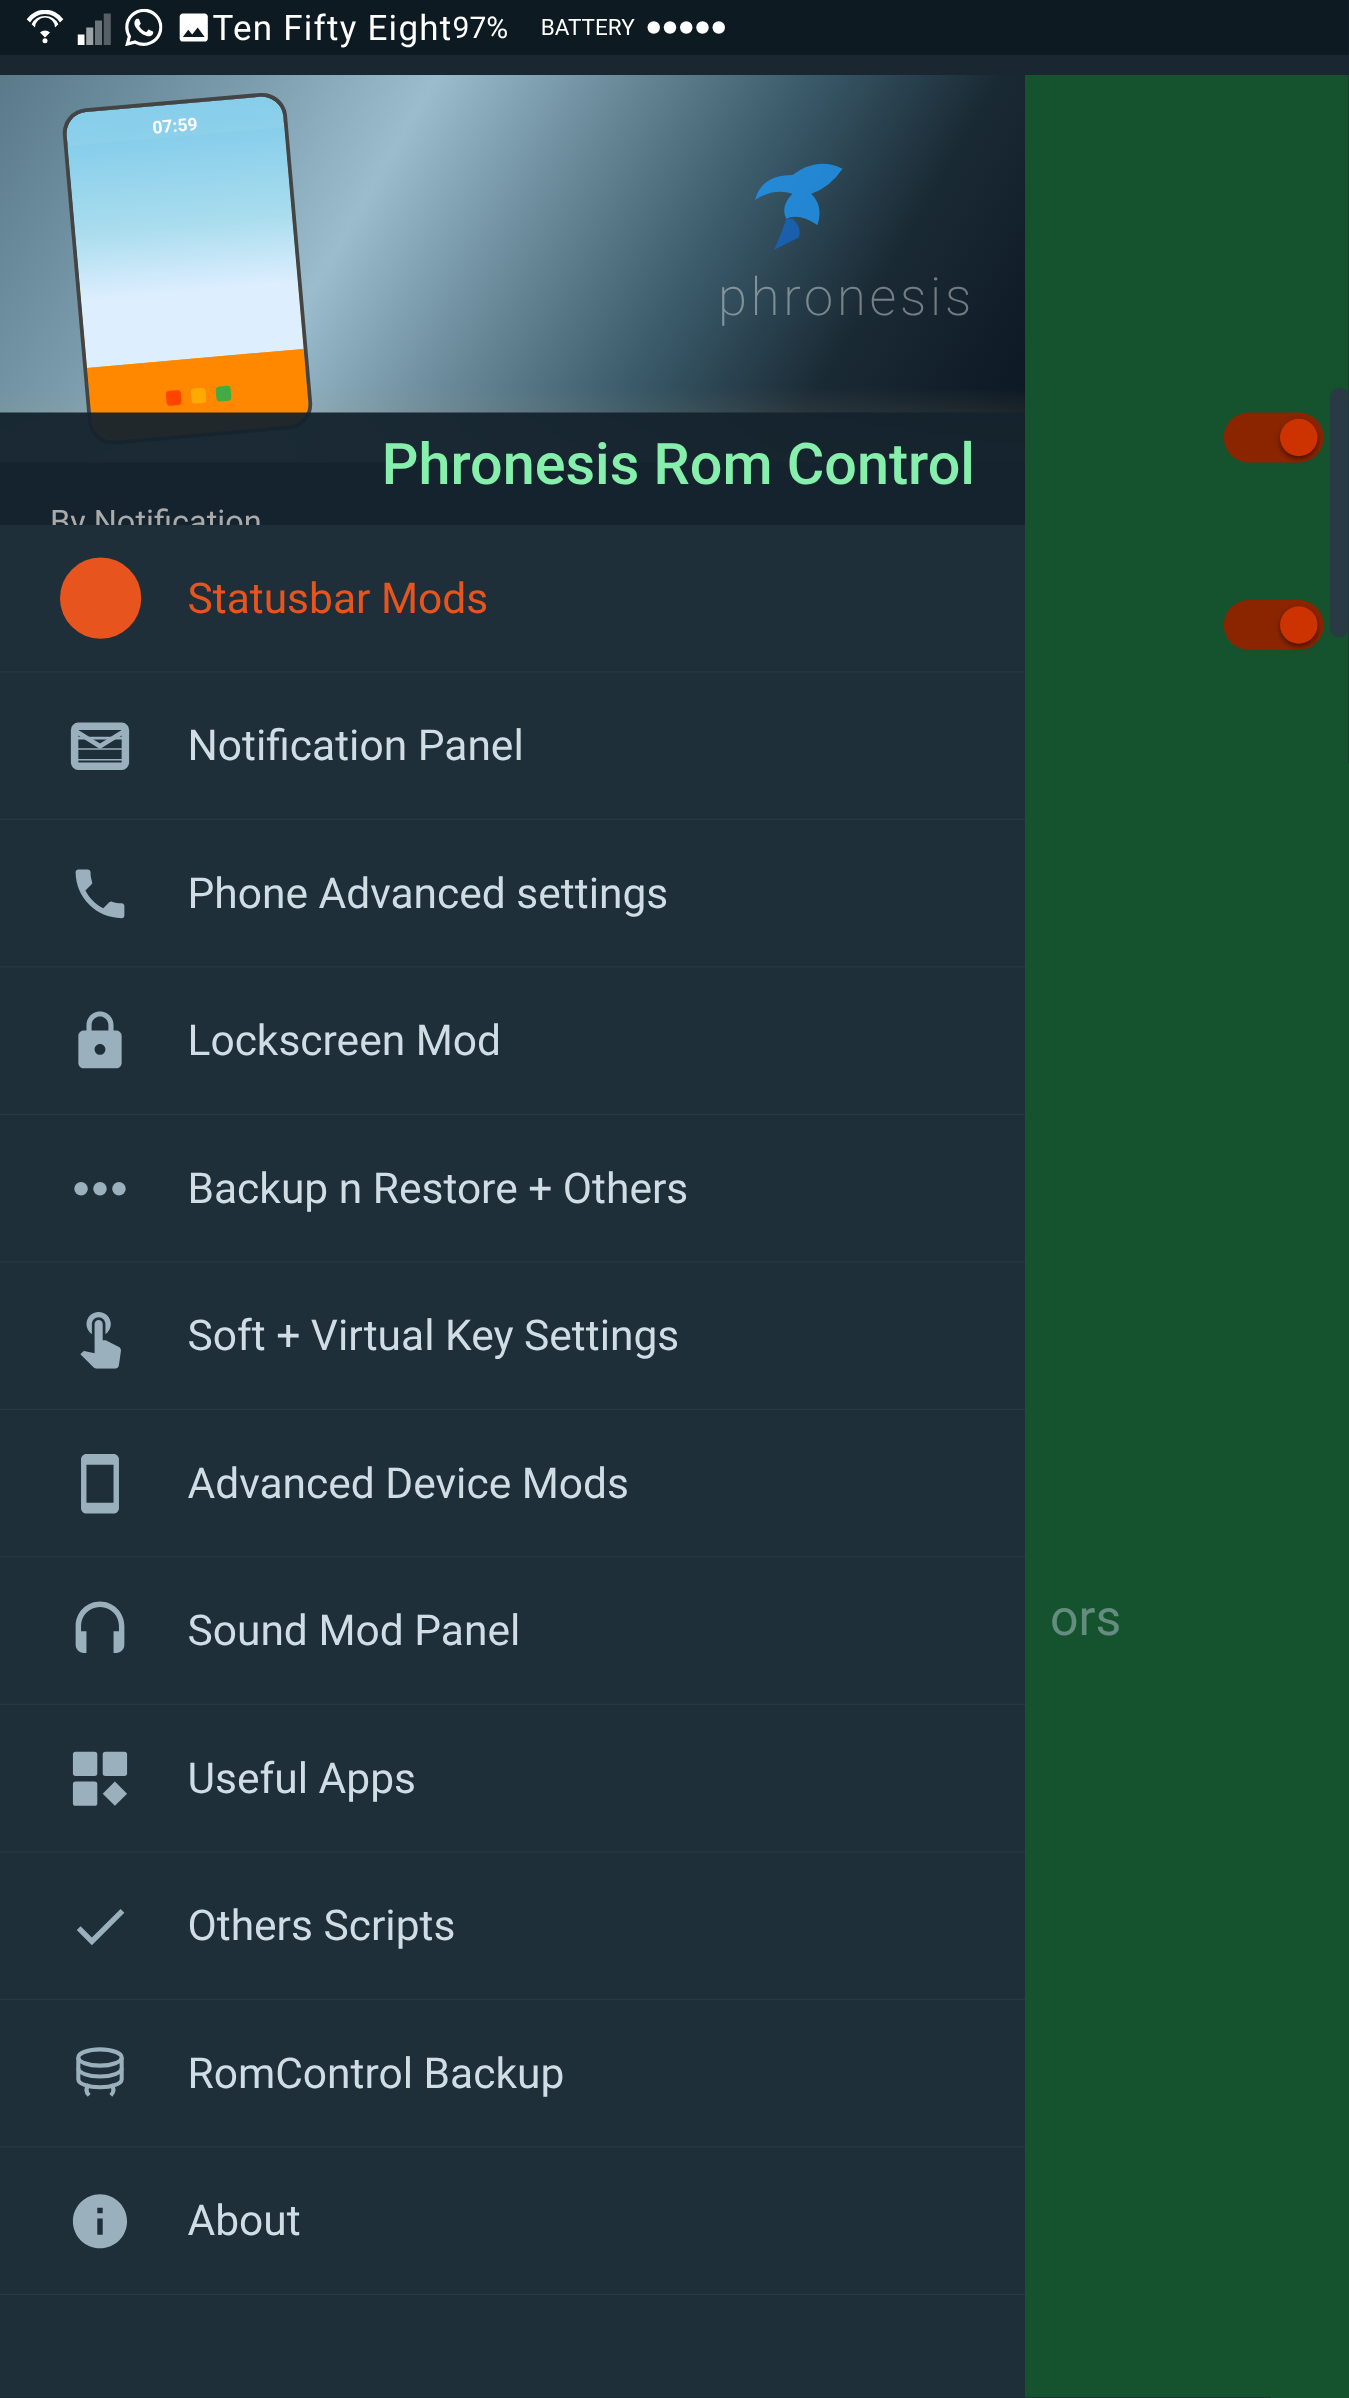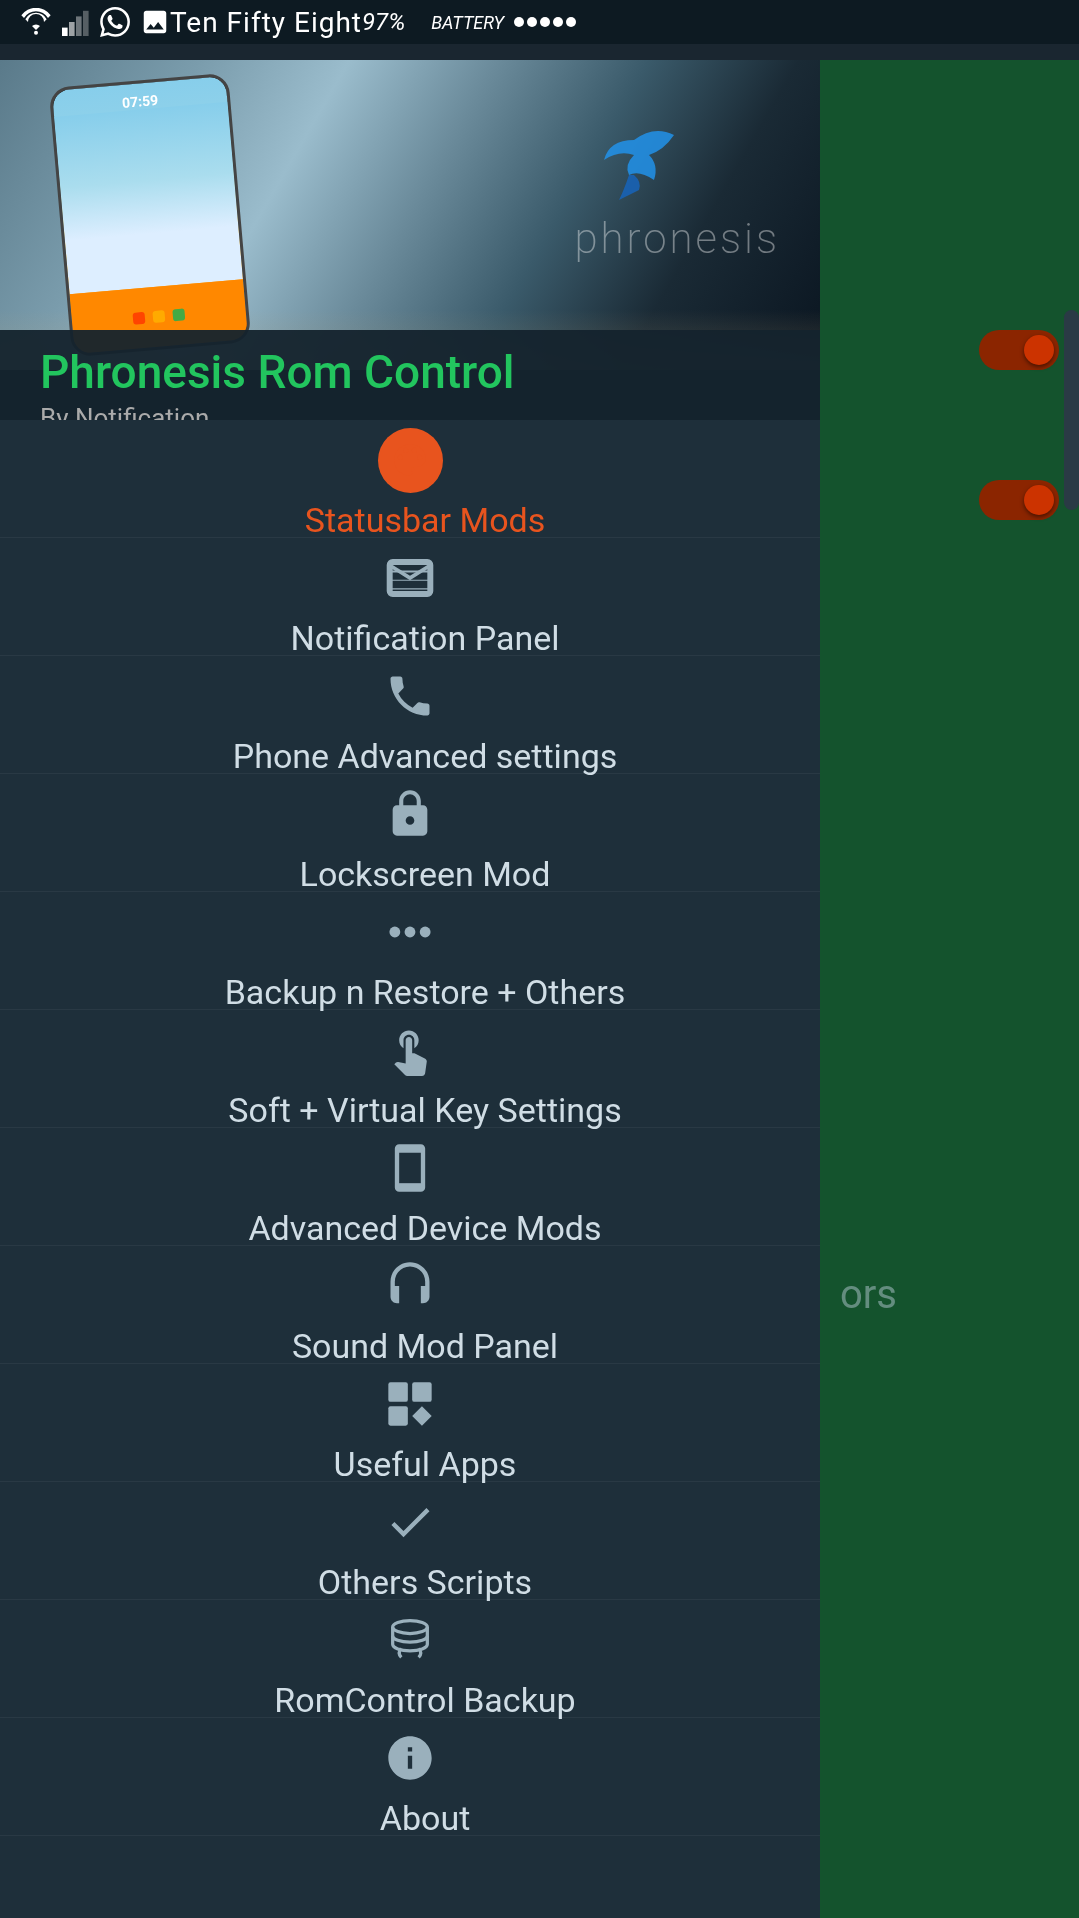--- a/index.html
+++ b/index.html
@@ -40,21 +40,20 @@
       font-weight: 400;
       letter-spacing: 1px;
     }
 
     .status-bar-right {
       display: flex;
       align-items: center;
       gap: 10px;
       font-size: 24px;
       color: white;
-      font-style: italic;
     }
 
     .battery-dots {
       display: flex;
       gap: 3px;
       align-items: center;
     }
 
     .battery-dot {
       width: 10px;
@@ -172,22 +171,23 @@
       position: absolute;
       top: 330px;
       left: 0;
       width: 820px;
       background: rgba(20, 35, 45, 0.95);
       padding: 15px 40px 10px 40px;
     }
 
     .app-title {
       font-size: 46px;
-      color: #22c55e;
+      color: #86efac;
       font-weight: 500;
+      text-align: right;
     }
 
     .app-subtitle {
       font-size: 26px;
       color: #aaa;
       margin-top: 4px;
     }
 
     
     .sidebar {
@@ -200,21 +200,20 @@
       background: #1e2f3a;
     }
 
     .menu-item {
       display: flex;
       align-items: center;
       padding: 0 40px;
       height: 118px;
       border-bottom: 1px solid rgba(255,255,255,0.05);
       cursor: pointer;
-      flex-direction: column;
     }
 
     .menu-icon {
       width: 80px;
       height: 80px;
       display: flex;
       align-items: center;
       justify-content: center;
       flex-shrink: 0;
     }

